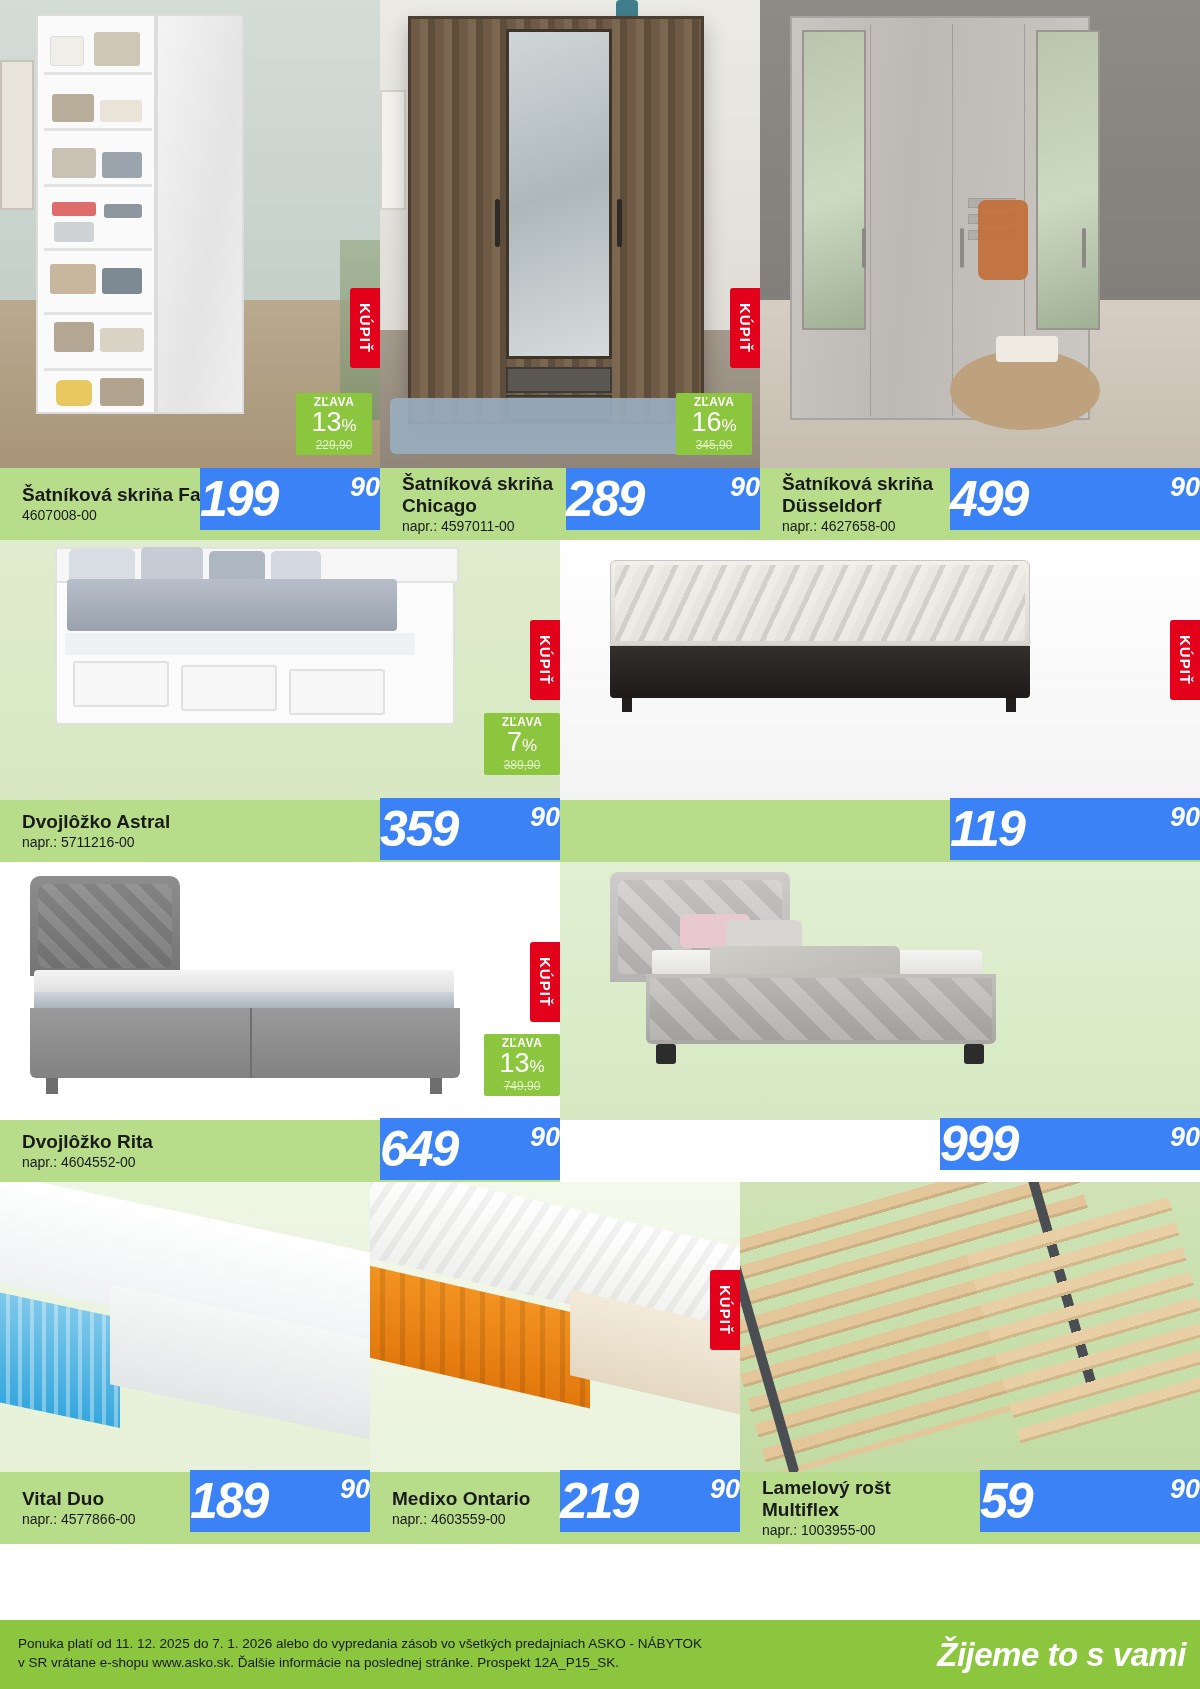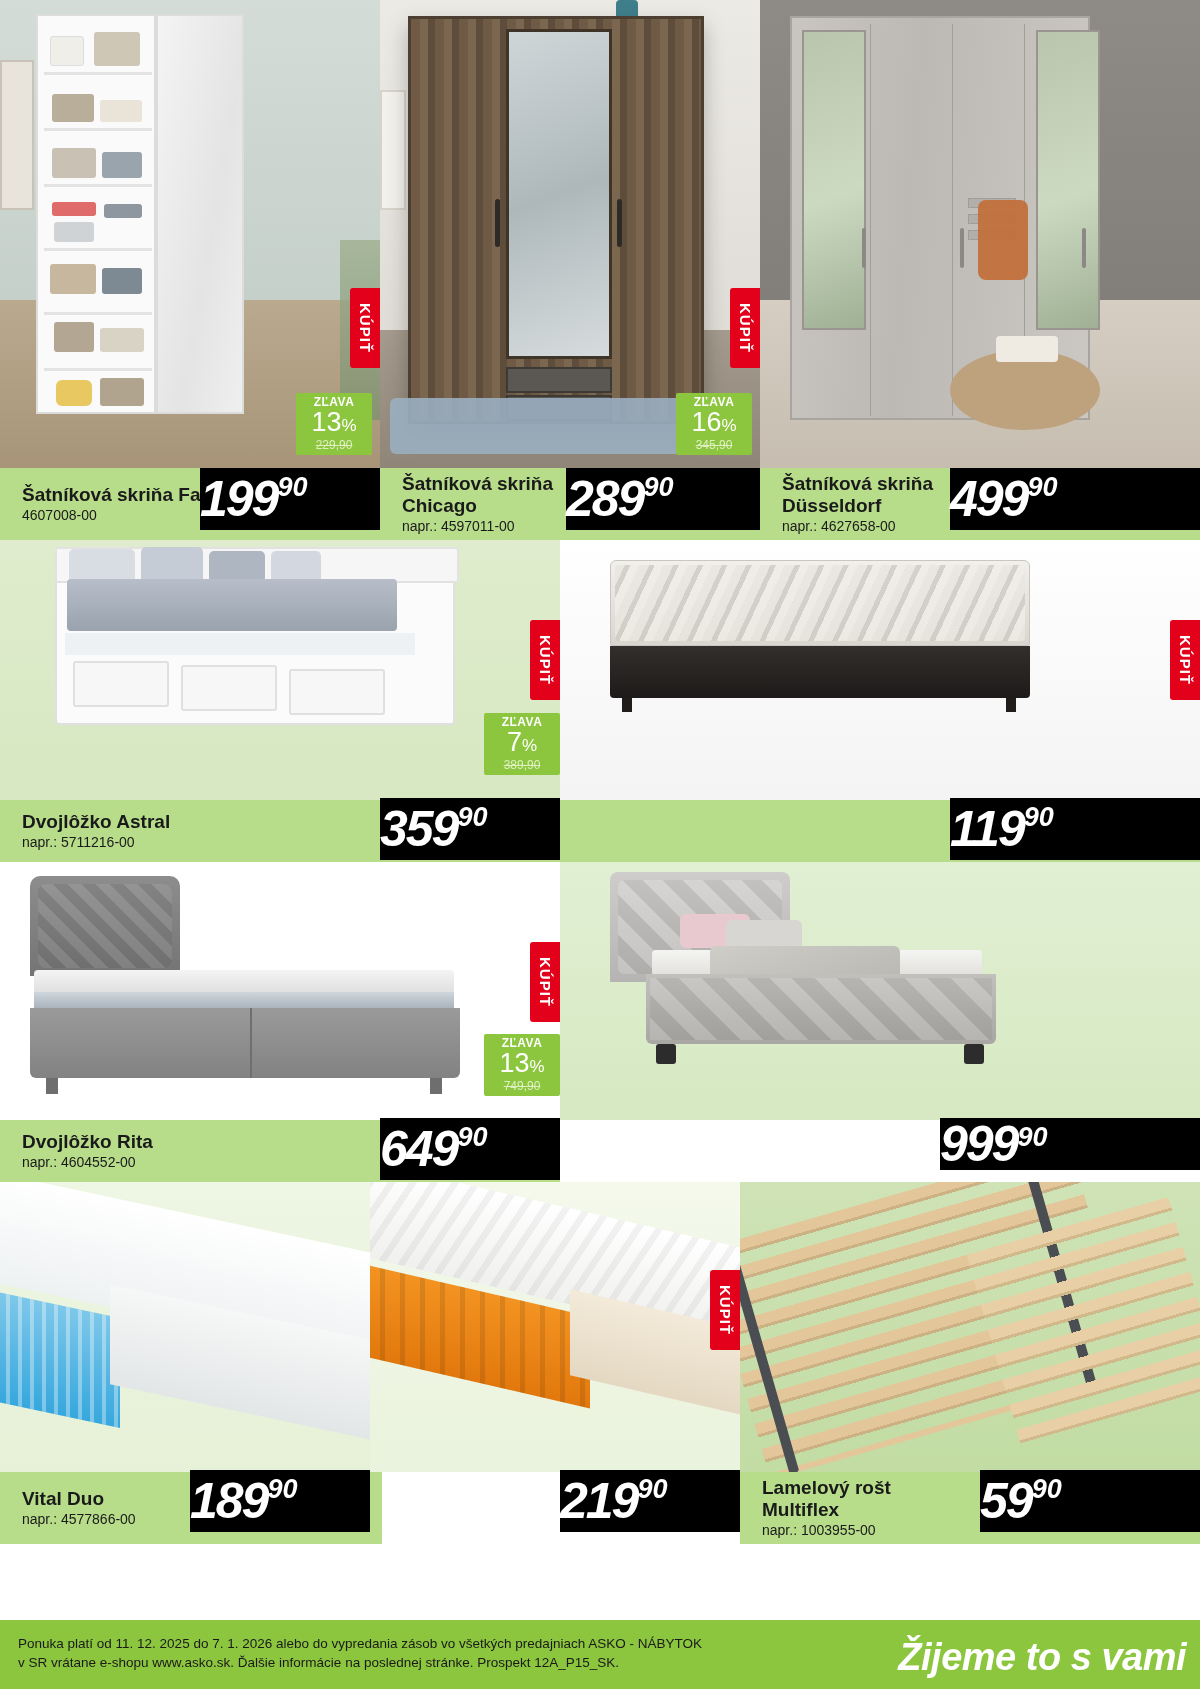--- a/index.html
+++ b/index.html
@@ -96,26 +96,25 @@
   }
   .namestrip .pcode {
     font-size: 14px;
     color: #1a1a1a;
     line-height: 18px;
   }
 
   
   .pricebox {
     position: absolute;
-    background: #000000;
+    background: #3b82f6;
     color: #fff;
     display: flex;
     align-items: center;
-    justify-content: flex-start;
-    padding-right: 16px;
+    justify-content: space-between;
   }
   .pricebox .big {
     font-size: 50px;
     font-weight: bold;
     letter-spacing: -2px;
     font-style: italic;
     line-height: 50px;
   }
   .pricebox .cents {
     font-size: 27px;
@@ -141,21 +140,21 @@
     top: 14px;
     width: 760px;
     font-size: 13.5px;
     line-height: 19px;
     color: #1a1a1a;
   }
   .footer .slogan {
     position: absolute;
     right: 14px;
     top: 16px;
-    font-size: 38px;
+    font-size: 33px;
     font-style: italic;
     font-weight: bold;
     color: #fff;
     letter-spacing: -.5px;
   }
 
   
   
   .sc1 { background: linear-gradient(180deg,#cfd8d2 0%, #c2cdc6 55%, #b3beb7 56%, #a9b4ad 100%); }
   .sc2 { background: linear-gradient(180deg,#e9e6e0 0%, #ded9d2 60%, #9fa7ac 61%, #8d969c 100%); }
@@ -436,20 +435,24 @@
         <div style="position:absolute;inset:0;background:repeating-linear-gradient(120deg,rgba(0,0,0,.05) 0 6px,transparent 6px 16px);"></div>
       </div>
       <div style="position:absolute;left:-10px;top:108px;width:230px;height:92px;background:linear-gradient(180deg,#f39321,#e2780d);transform:skewY(13deg);">
         <div style="position:absolute;inset:0;background:repeating-linear-gradient(90deg,rgba(0,0,0,.10) 0 5px,transparent 5px 20px);"></div>
       </div>
       <div style="position:absolute;left:200px;top:128px;width:180px;height:86px;background:linear-gradient(180deg,#f3ead9,#e4d8c2);transform:skewY(13deg);"></div>
     </div>
     <div class="kupit" style="left:340px;top:88px;">KÚPIŤ</div>
 
   </div>
+  <div class="namestrip" style="left:370px;top:1472px;width:370px;height:72px;">
+    <div class="pname" style="max-width:140px;">Medixo Ontario</div>
+    <div class="pcode">napr.: 4603559-00</div>
+  </div>
   <div class="pricebox" style="left:560px;top:1470px;width:180px;height:62px;">
     <span class="big">219</span>
     <span class="cents">90</span>
   </div>
 
   <div class="card sc10" style="left:740px;top:1182px;width:460px;height:290px;">
     <div class="photo">
       <div style="position:absolute;left:0;top:0;width:460px;height:290px;background:linear-gradient(180deg,#cfe3b6,#c2dca4);"></div>
       <div style="position:absolute;left:-10px;top:10px;width:380px;height:240px;transform:rotate(-16deg);">
         <div style="position:absolute;inset:0;background:repeating-linear-gradient(180deg,#e3c79b 0 11px,#cbb184 11px 14px,rgba(0,0,0,0) 14px 26px);border-radius:4px;"></div>

